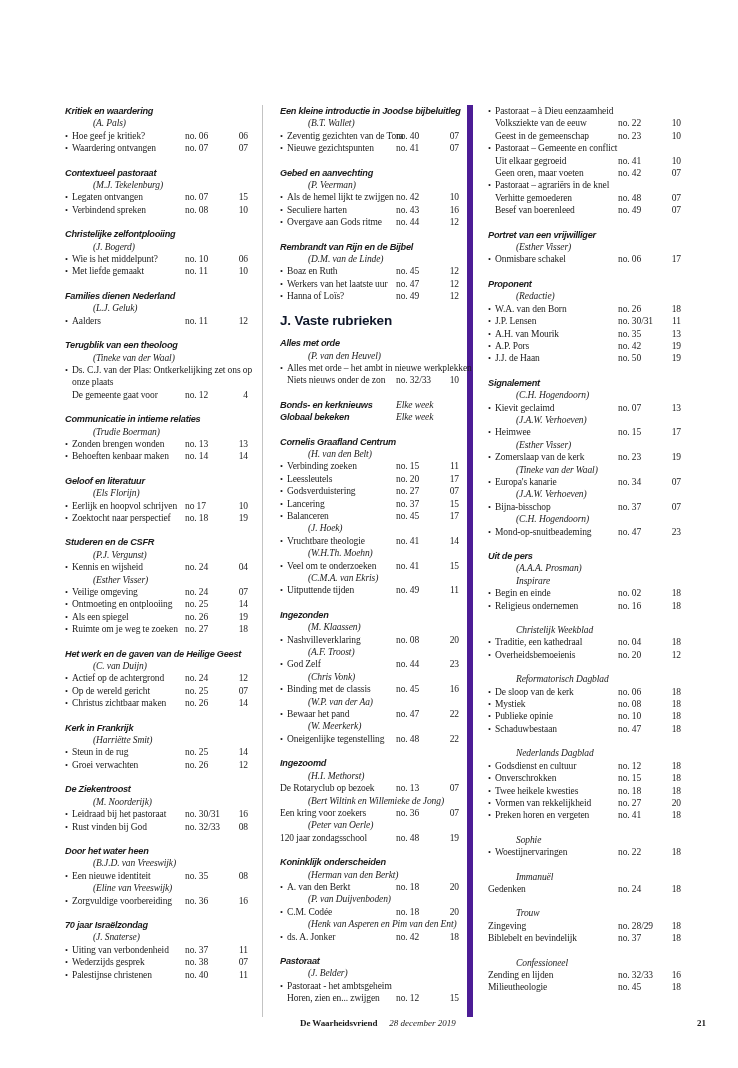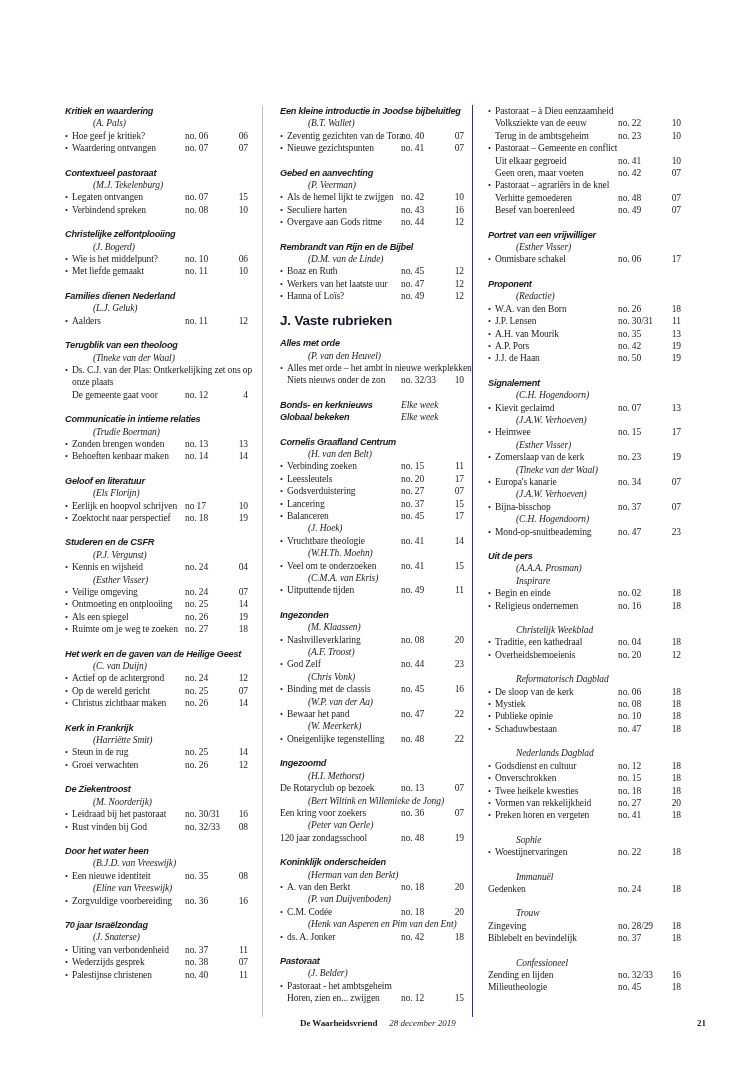--- a/index.html
+++ b/index.html
@@ -8,21 +8,21 @@
     font-family:"Liberation Serif",serif;color:#1c1c1c;
     -webkit-font-smoothing:antialiased;
   }
   .page{position:relative;width:738px;height:1068px;overflow:hidden;background:#fff;}
   .cols{
     position:absolute;left:65px;top:85px;width:616px;
     display:flex;align-items:stretch;min-height:896px;margin-top:20px;
   }
   .col{font-size:9.5px;line-height:12.4px;letter-spacing:-0.1px;}
   .col-1{width:198px;padding-right:14px;border-right:1px solid #c3c3c3;box-sizing:border-box;}
-  .col-2{width:210px;padding-left:17px;padding-right:8px;border-right:1px solid #4c1d95;box-sizing:border-box;}
+  .col-2{width:210px;padding-left:17px;padding-right:8px;border-right:6px solid #4c1d95;box-sizing:border-box;}
   .col-3{width:208px;padding-left:15px;box-sizing:border-box;}
   .block{margin-bottom:12px;}
   .title{
     font-family:"Liberation Sans",sans-serif;font-weight:bold;font-style:italic;
     font-size:9.2px;letter-spacing:-0.25px;white-space:nowrap;
   }
   .heading{
     font-family:"Liberation Sans",sans-serif;font-weight:bold;
     font-size:13.5px;letter-spacing:-0.2px;margin:3px 0 10px 0;
   }
@@ -600,21 +600,21 @@
           <div class="row entry">
             <span class="bullet">•</span>
             <span class="t">Pastoraat – à Dieu eenzaamheid</span>
           </div>
           <div class="row entry cont">
             <span class="t">Volksziekte van de eeuw</span>
             <span class="no">no. 22</span>
             <span class="pg">10</span>
           </div>
           <div class="row entry cont">
-            <span class="t">Terug in de ambtsgeheim</span>
+            <span class="t">Geest in de gemeenschap</span>
             <span class="no">no. 23</span>
             <span class="pg">10</span>
           </div>
           <div class="row entry">
             <span class="bullet">•</span>
             <span class="t">Pastoraat – Gemeente en conflict</span>
           </div>
           <div class="row entry cont">
             <span class="t">Uit elkaar gegroeid</span>
             <span class="no">no. 41</span>

